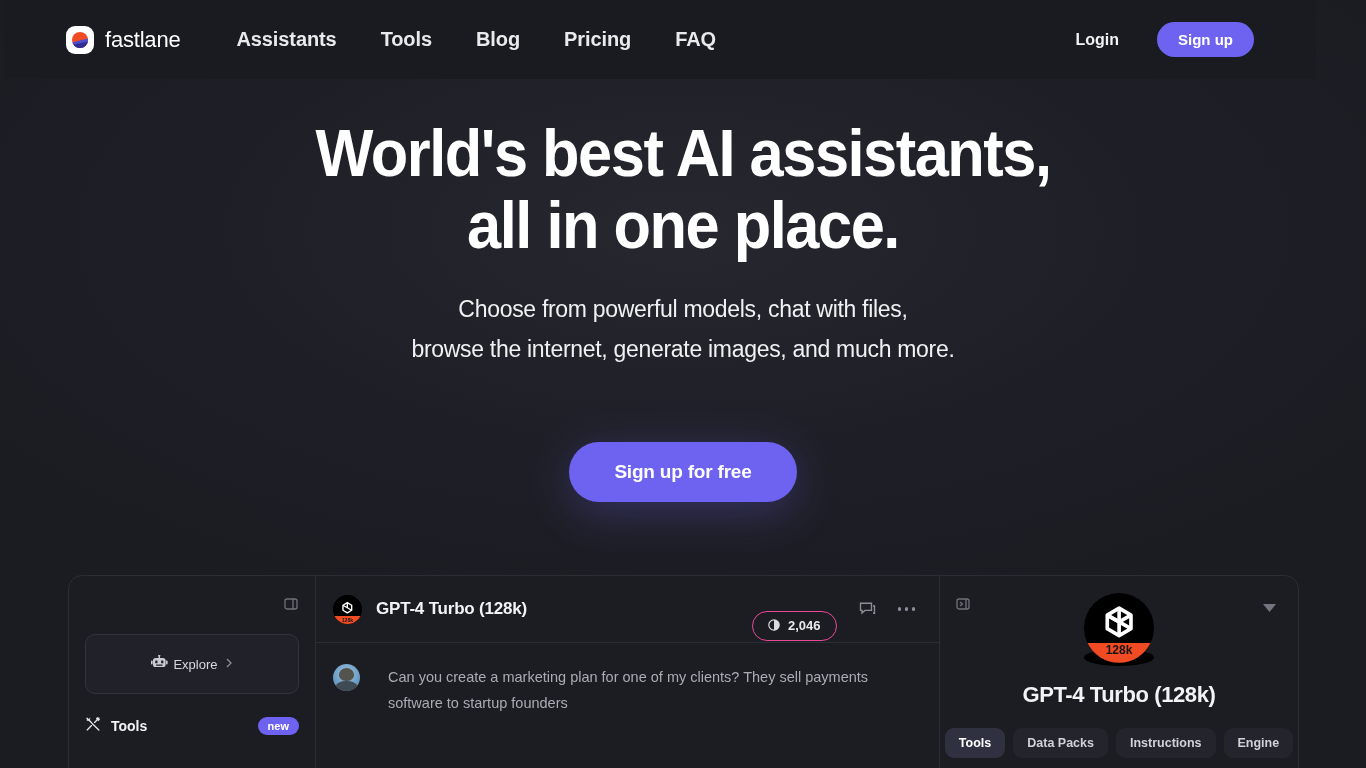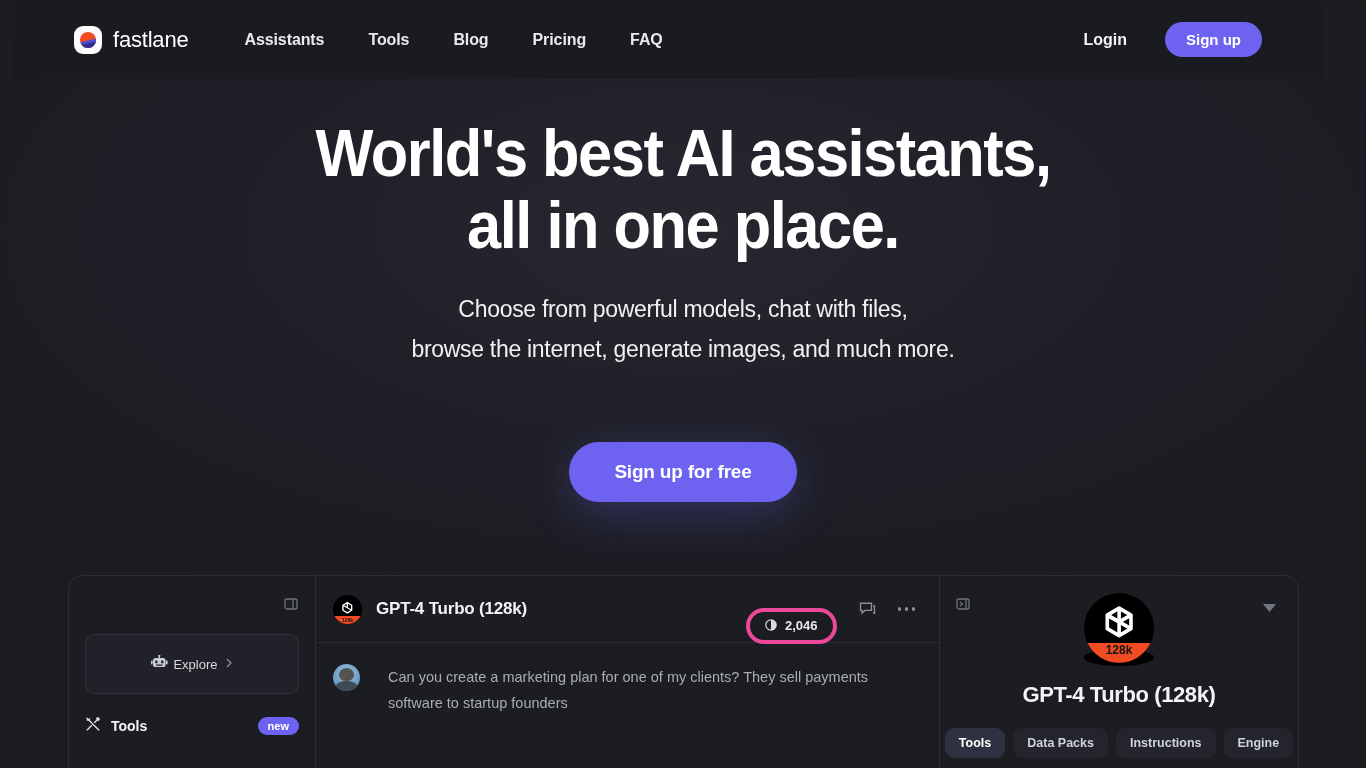--- a/index.html
+++ b/index.html
@@ -17,21 +17,21 @@
     width: 1366px;
     height: 768px;
     background:
       radial-gradient(ellipse 900px 420px at 50% 30%, #26272f 0%, #1e1f26 55%, #1b1c22 100%);
     overflow: hidden;
   }
 
   
   #topnav {
     position: absolute;
-    top: 0; left: 12px;
+    top: 0; left: 4px;
     width: 1312px;
     height: 79px;
     background: #1a1b20;
     display: flex;
     align-items: center;
     padding: 0 62px;
   }
 
   .brand {
     display: flex;
@@ -50,21 +50,21 @@
   .brand-name {
     color: #ffffff;
     font-size: 22px;
     font-weight: 400;
     letter-spacing: -0.2px;
   }
 
   .nav-links { display: flex; align-items: center; gap: 44px; }
   .nav-link {
     color: #e9eaec;
-    font-size: 16px;
+    font-size: 20px;
     font-weight: 600;
     letter-spacing: -0.1px;
     cursor: pointer;
     white-space: nowrap;
   }
 
   .nav-right {
     margin-left: auto;
     display: flex;
     align-items: center;
@@ -236,21 +236,21 @@
     font-weight: 700;
     letter-spacing: -0.2px;
   }
   .header-actions {
     margin-left: auto;
     display: flex;
     align-items: center;
     gap: 22px;
   }
   .token-pill {
-    border: 4px solid #ec4899;
+    border: 1px solid #ec4899;
     border-radius: 999px;
     padding: 5px 15px;
     display: flex;
     align-items: center;
     gap: 8px;
     cursor: pointer;
     margin-top: 33px;
   }
   .token-count {
     color: #e8e9ec;

